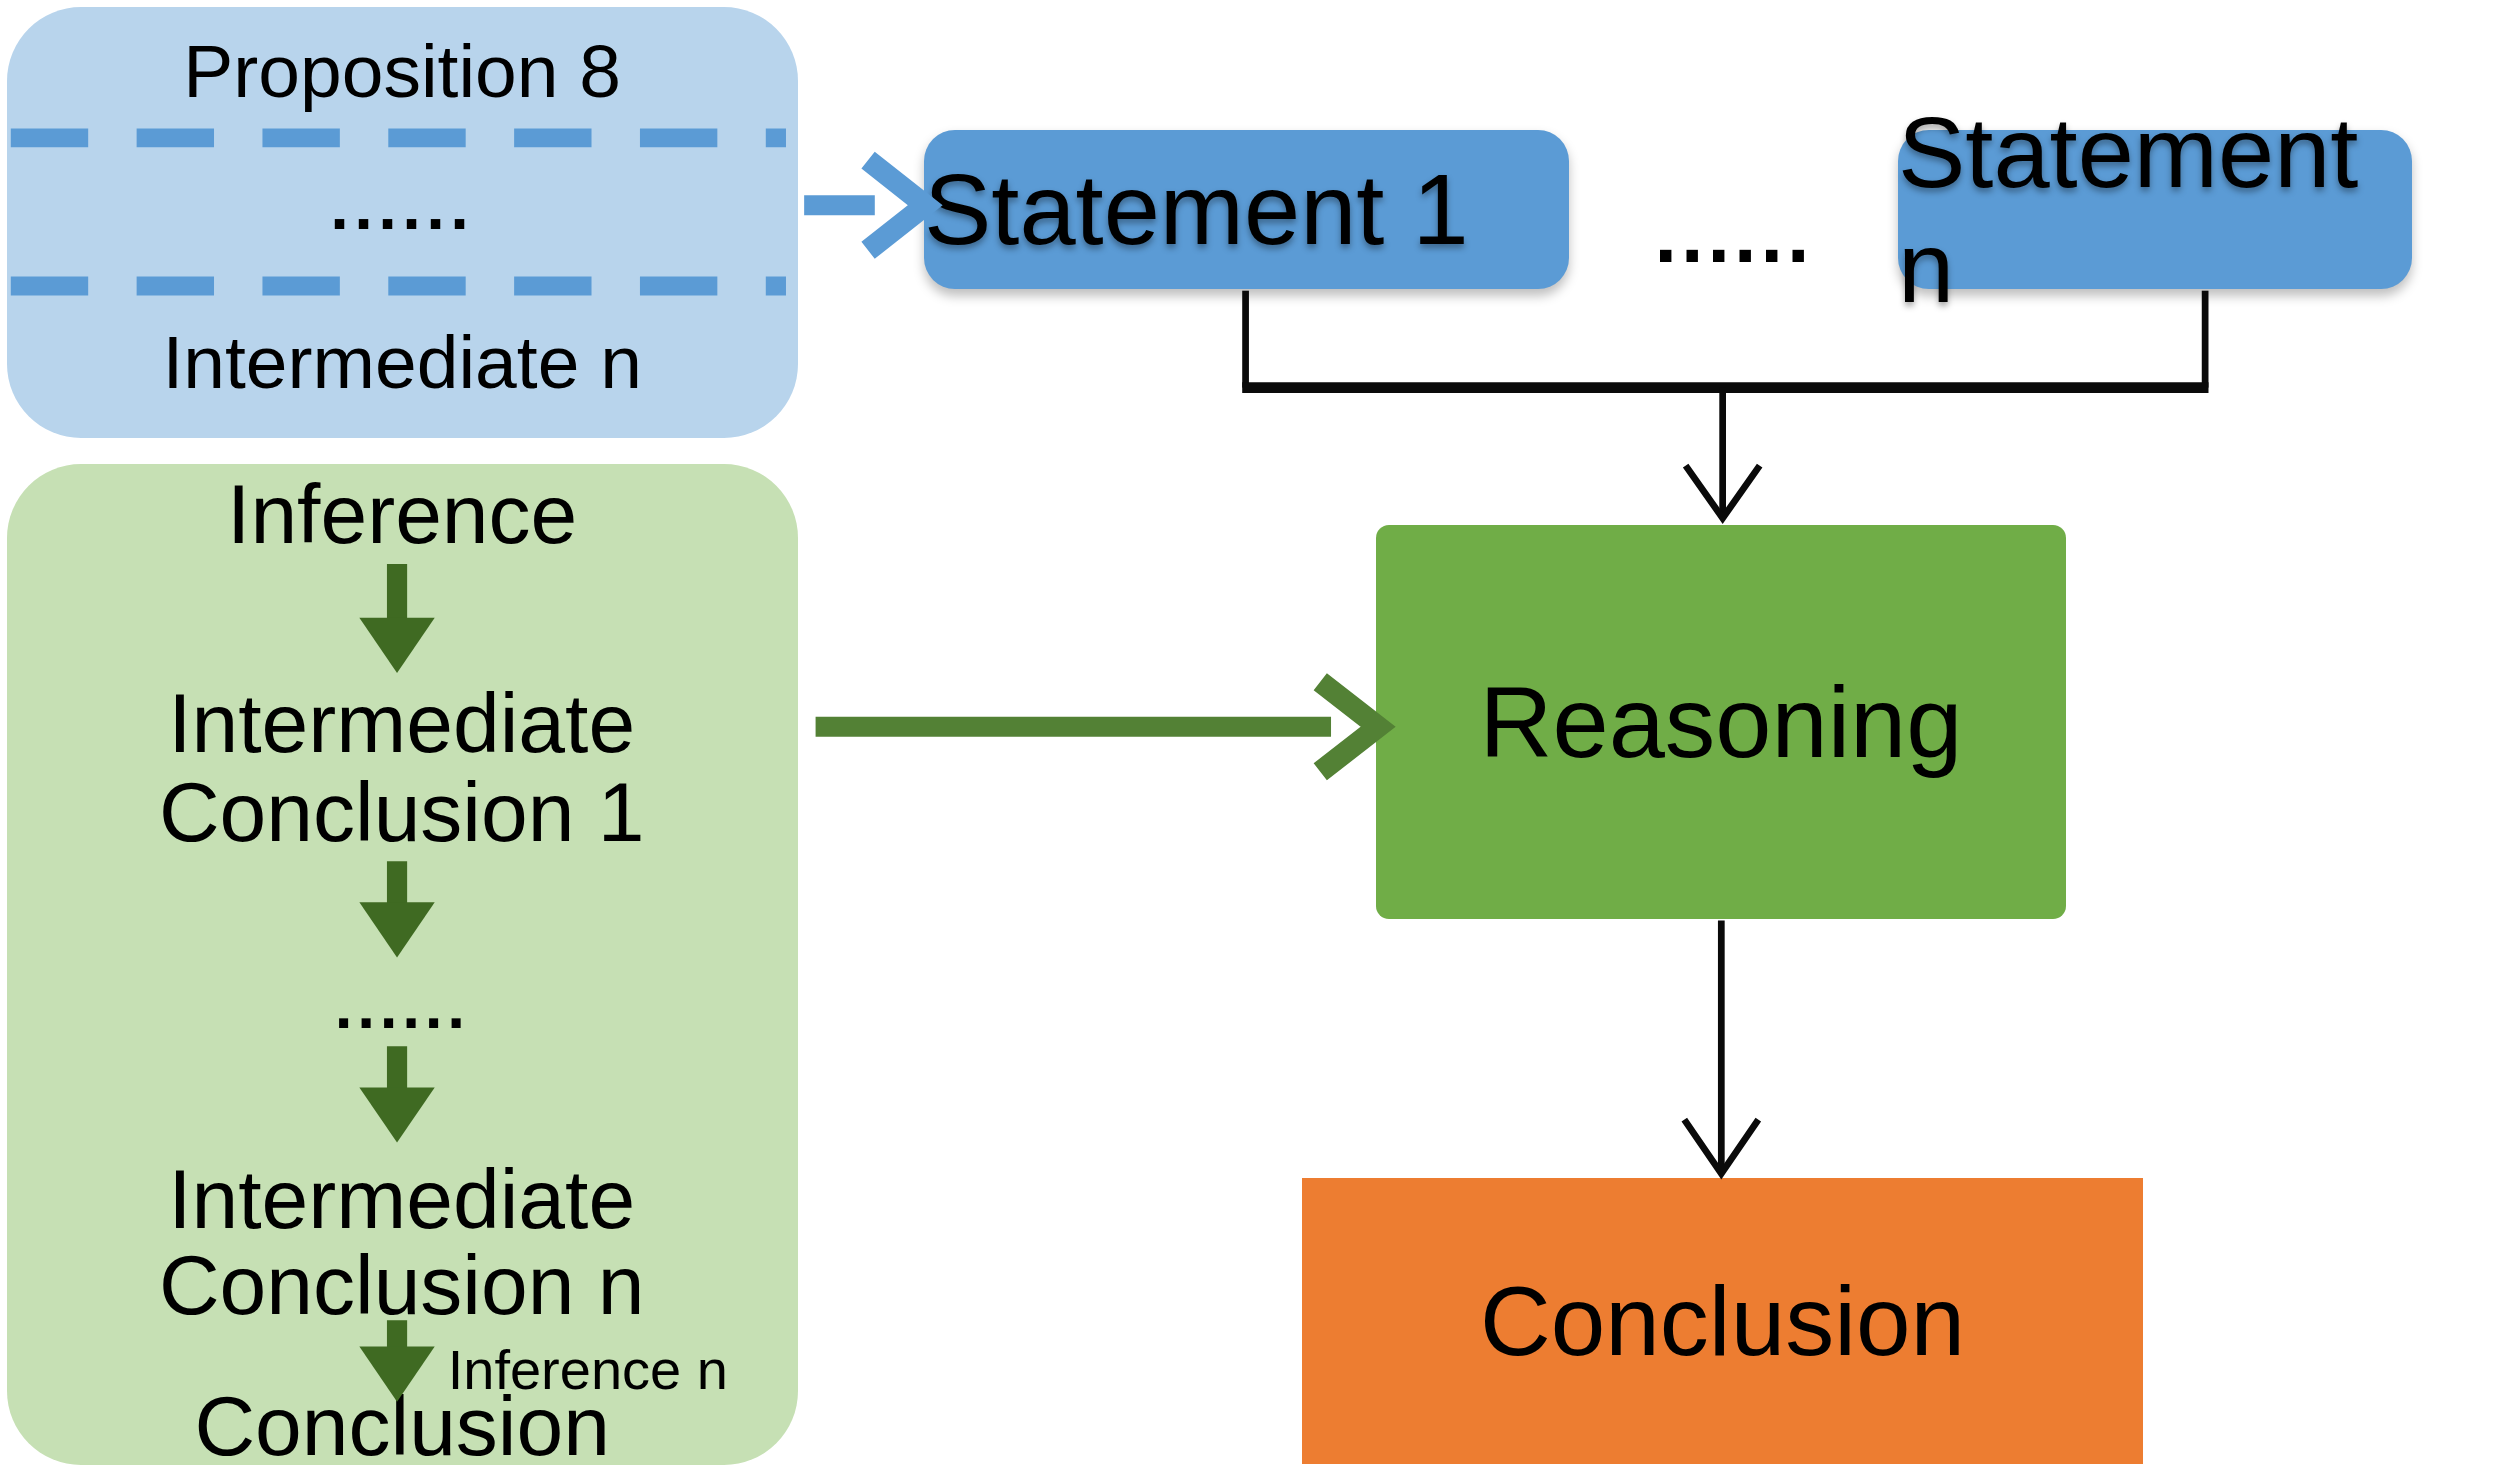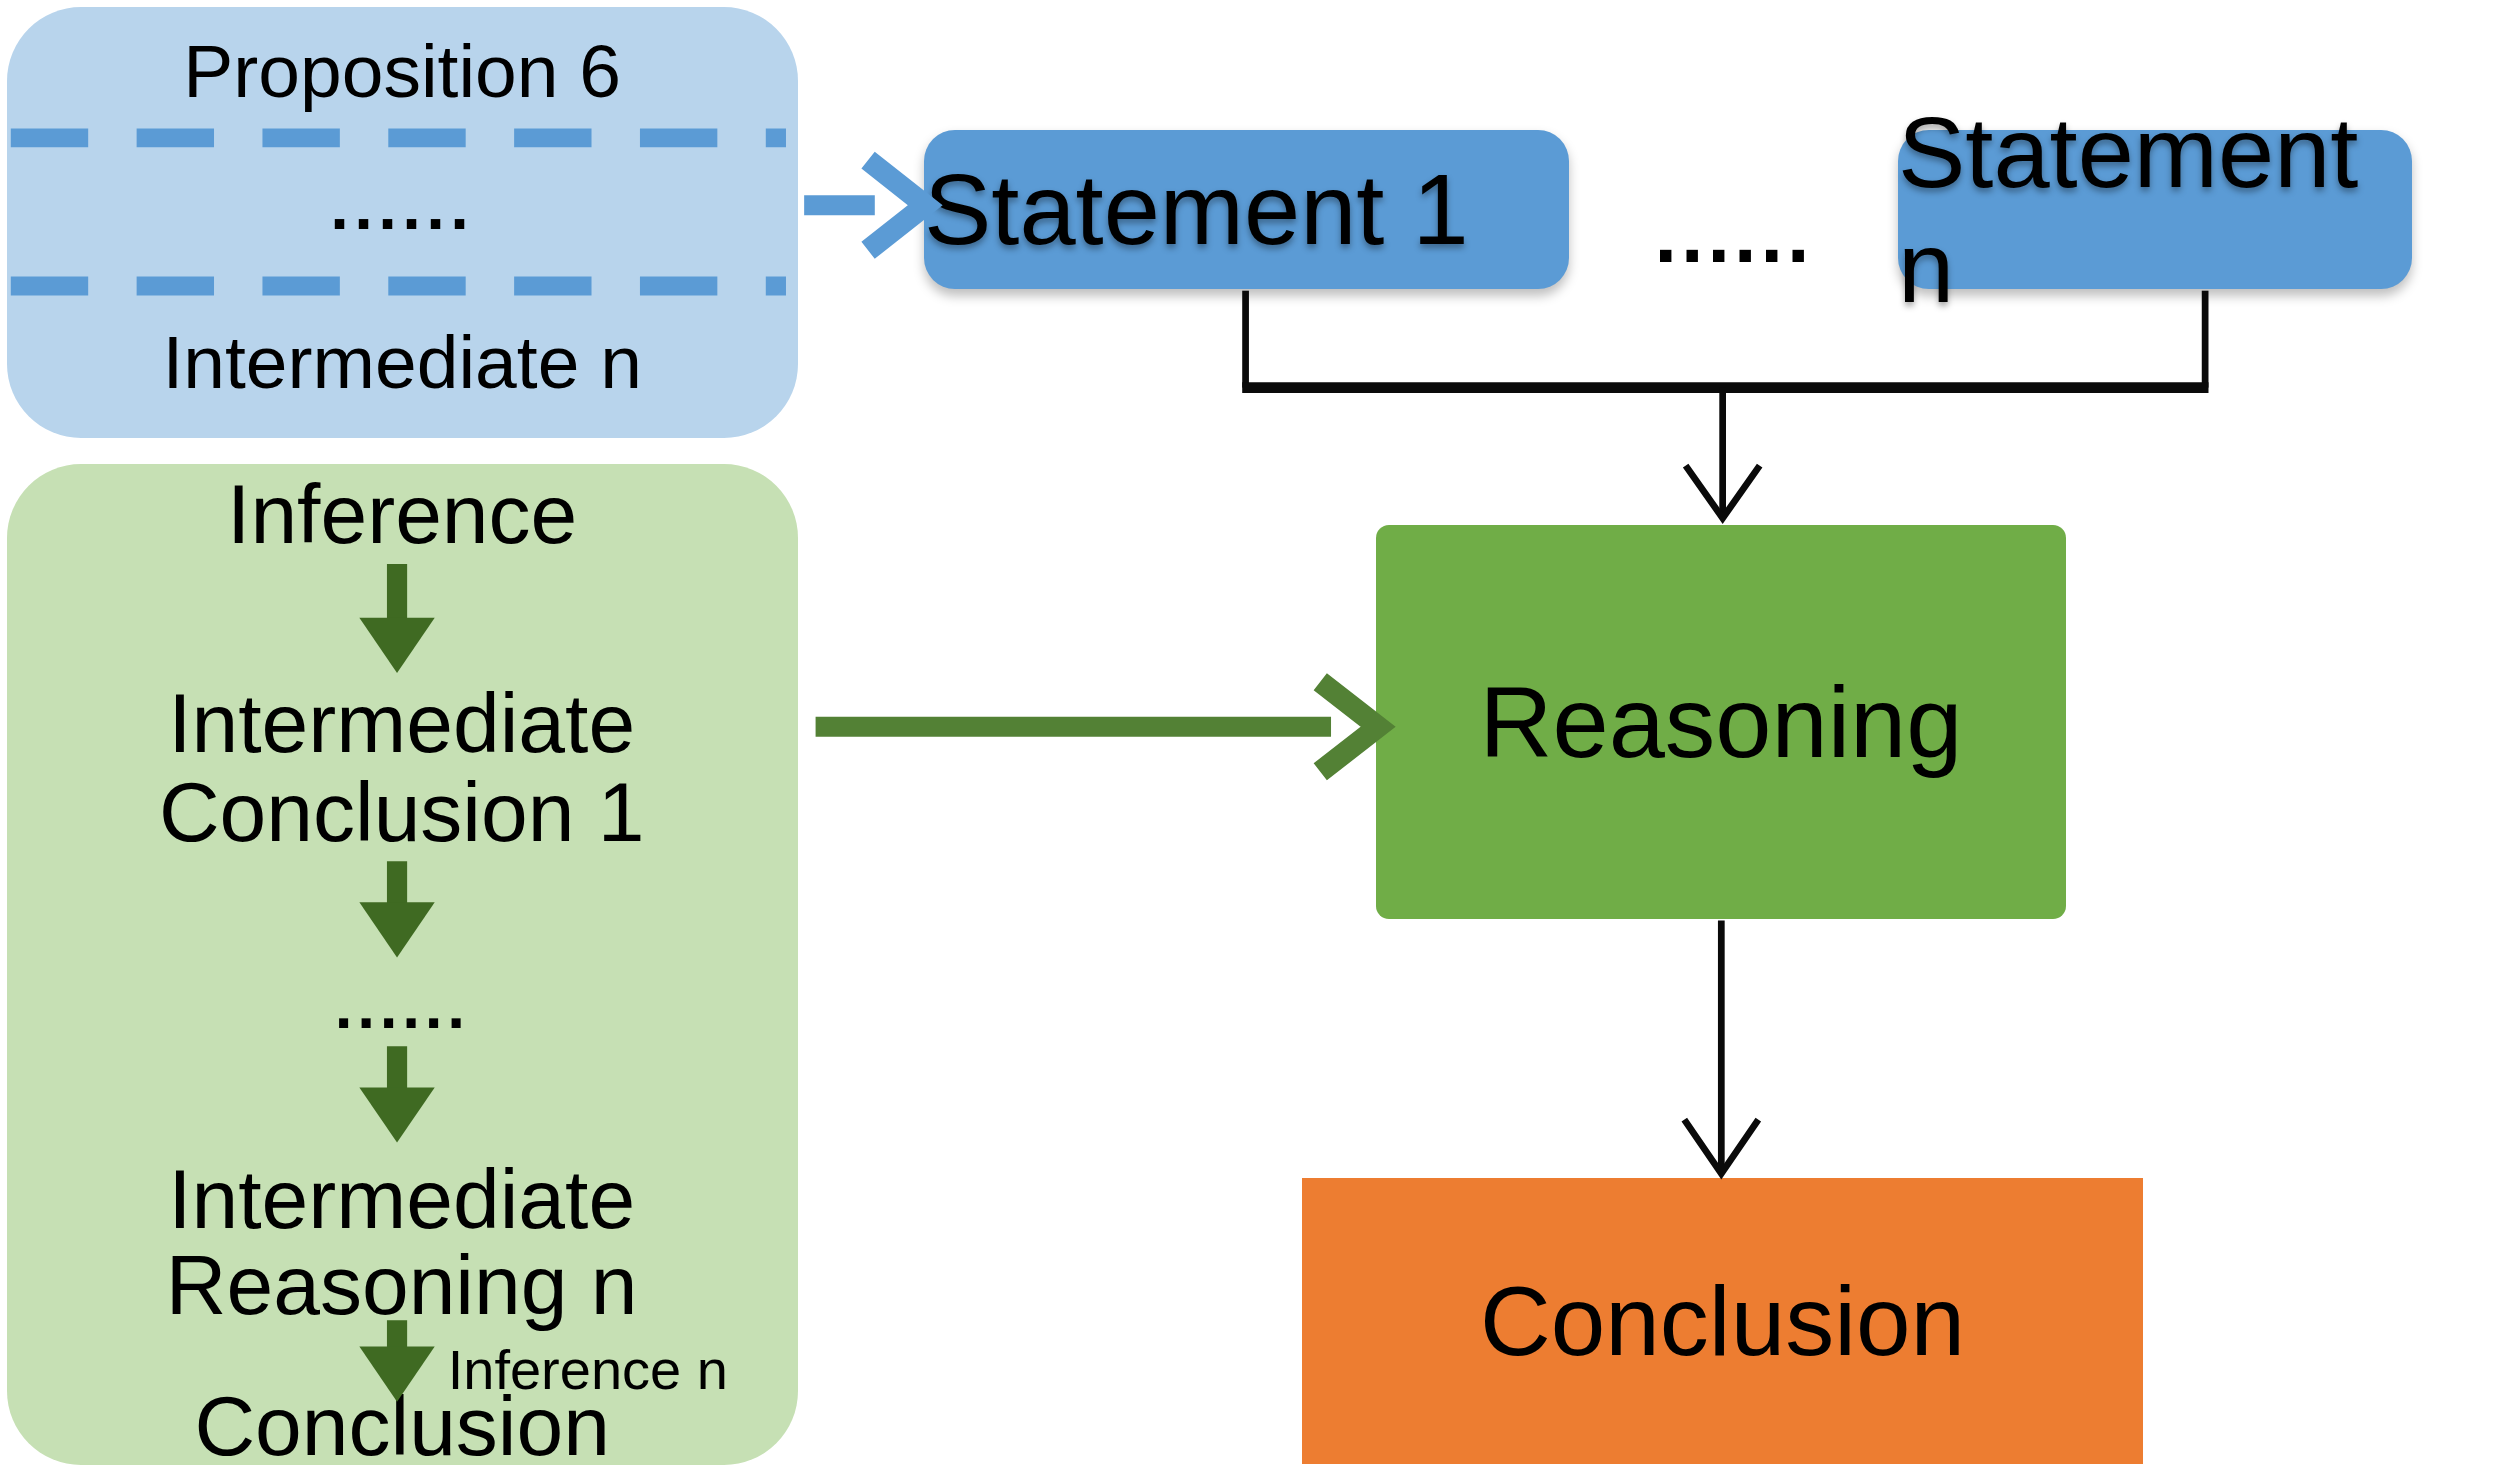--- a/index.html
+++ b/index.html
@@ -75,21 +75,21 @@
   .green-stroke{stroke:var(--green_arrow,#538135);}
   .dkgreen-stroke{stroke:var(--dark_green_arrow,#3F6A22);}
   .dkgreen-fill{fill:var(--dark_green_arrow,#3F6A22);}
 </style>
 </head>
 <body>
 
 <div id="canvas">
 
   <div class="box prop">
-    <div class="t prop-l1">Proposition 6</div>
+    <div class="t prop-l1">Proposition 8</div>
     <div class="t prop-dots">......</div>
     <div class="t prop-l2">Intermediate n</div>
   </div>
 
   <div class="box st st1">
     <span>Statement 1</span>
   </div>
   <div class="t st-dots">......</div>
   <div class="box st stn">
     <span>Statement n</span>
@@ -100,21 +100,21 @@
   </div>
 
   <div class="box conclusion">
     <span>Conclusion</span>
   </div>
 
   <div class="box deriv">
     <div class="t d-prem">Inference</div>
     <div class="t d-ic1">Intermediate Conclusion 1</div>
     <div class="t d-dots">......</div>
-    <div class="t d-icn">Intermediate Reasoning n</div>
+    <div class="t d-icn">Intermediate Conclusion n</div>
     <div class="t d-infn">Inference n</div>
     <div class="t d-conc">Conclusion</div>
   </div>
 
   <svg id="overlay" width="2512" height="1475" viewBox="0 0 3733 2192">
 
     <path d="M16,205 H1168" class="blue-stroke" stroke-width="28" stroke-dasharray="115 72" fill="none"></path>
     <path d="M16,425 H1168" class="blue-stroke" stroke-width="28" stroke-dasharray="115 72" fill="none"></path>
 
     <g>

